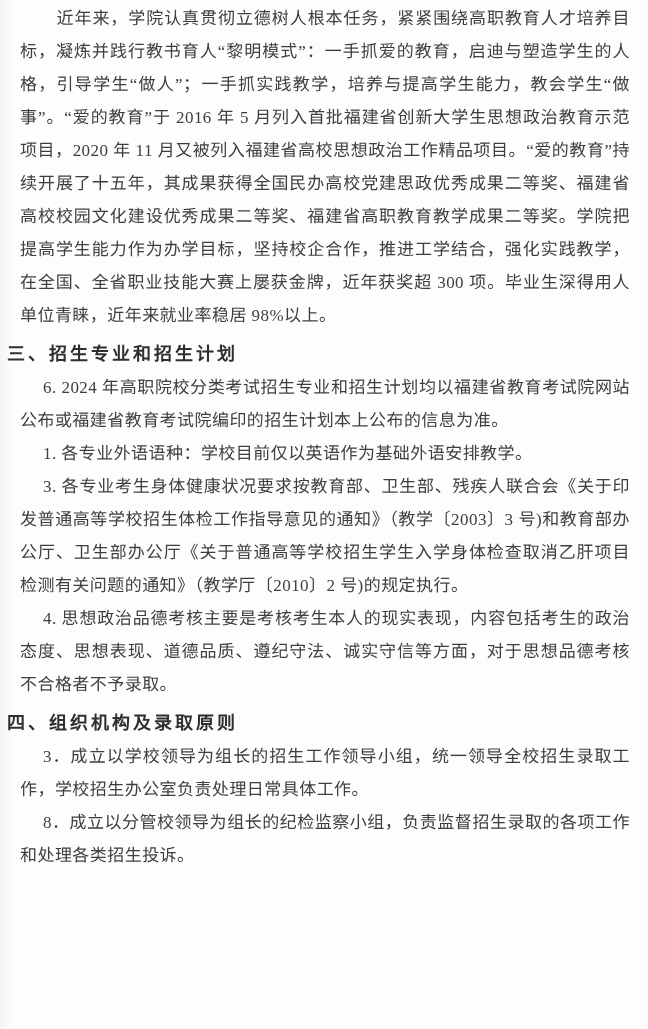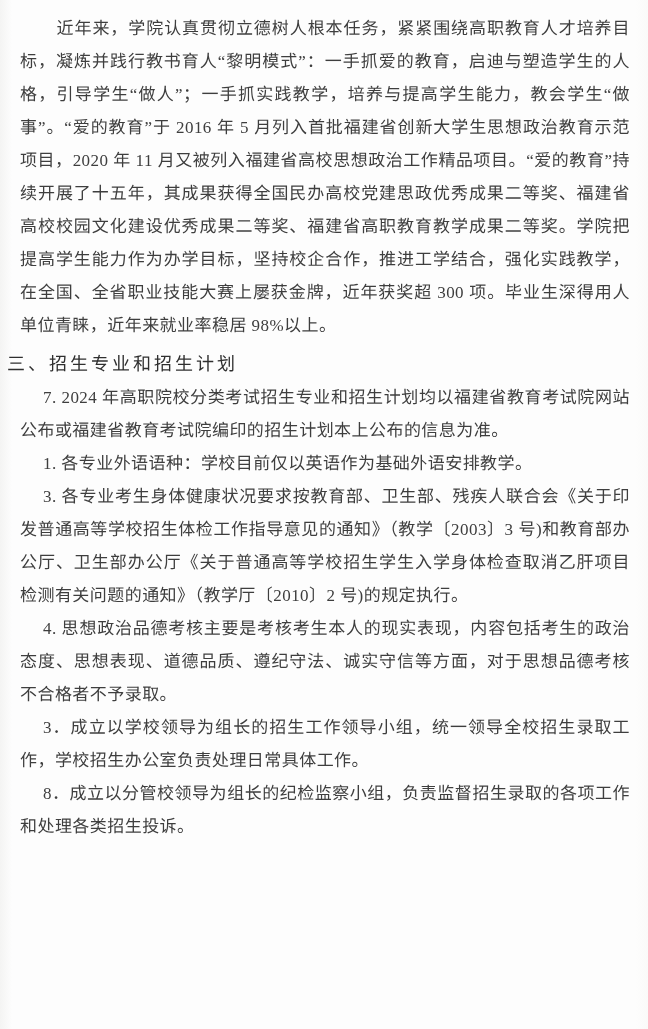--- a/index.html
+++ b/index.html
@@ -8,61 +8,62 @@
     width: 648px;
     height: 1029px;
     overflow: hidden;
     background: linear-gradient(90deg, #f4f4f3 0px, #fdfdfd 12px, #fdfdfd 636px, #fafaf9 648px);
     font-family: "Liberation Serif", "DejaVu Serif", serif;
     color: #3e3e3e;
   }
   .page {
     width: 648px;
     height: 1014px;
-    padding: 12px 18px 0 20px;
+    padding: 2px 18px 0 20px;
   }
   .para {
     margin: 0;
     font-size: 17px;
     line-height: 33px;
     letter-spacing: 0.45px;
     text-align: justify;
     text-indent: 2.15em;
     color: #3e3e3e;
   }
   .para.item {
     text-indent: 1.35em;
   }
   .section-heading {
     margin: 6px 0 0 -13px;
     font-size: 18px;
     line-height: 33px;
-    font-weight: normal;
+    font-weight: bold;
     letter-spacing: 3px;
     color: #2f2f2f;
     font-family: "Liberation Sans", "DejaVu Sans", sans-serif;
   }
 </style>
 </head>
 <body>
 
 <div class="page">
 
   <p class="para">近年来，学院认真贯彻立德树人根本任务，紧紧围绕高职教育人才培养目标，凝炼并践行教书育人“黎明模式”：一手抓爱的教育，启迪与塑造学生的人格，引导学生“做人”；一手抓实践教学，培养与提高学生能力，教会学生“做事”。“爱的教育”于 2016 年 5 月列入首批福建省创新大学生思想政治教育示范项目，2020 年 11 月又被列入福建省高校思想政治工作精品项目。“爱的教育”持续开展了十五年，其成果获得全国民办高校党建思政优秀成果二等奖、福建省高校校园文化建设优秀成果二等奖、福建省高职教育教学成果二等奖。学院把提高学生能力作为办学目标，坚持校企合作，推进工学结合，强化实践教学，在全国、全省职业技能大赛上屡获金牌，近年获奖超 300 项。毕业生深得用人单位青睐，近年来就业率稳居 98%以上。</p>
 
   <h2 class="section-heading">三、招生专业和招生计划</h2>
 
-  <p class="para item">7. 2024 年高职院校分类考试招生专业和招生计划均以福建省教育考试院网站公布或福建省教育考试院编印的招生计划本上公布的信息为准。</p>
+  <p class="para item">6. 2024 年高职院校分类考试招生专业和招生计划均以福建省教育考试院网站公布或福建省教育考试院编印的招生计划本上公布的信息为准。</p>
 
   <p class="para item">1. 各专业外语语种：学校目前仅以英语作为基础外语安排教学。</p>
 
   <p class="para item">3. 各专业考生身体健康状况要求按教育部、卫生部、残疾人联合会《关于印发普通高等学校招生体检工作指导意见的通知》（教学〔2003〕3 号)和教育部办公厅、卫生部办公厅《关于普通高等学校招生学生入学身体检查取消乙肝项目检测有关问题的通知》（教学厅〔2010〕2 号)的规定执行。</p>
 
   <p class="para item">4. 思想政治品德考核主要是考核考生本人的现实表现，内容包括考生的政治态度、思想表现、道德品质、遵纪守法、诚实守信等方面，对于思想品德考核不合格者不予录取。</p>
 
+  <h2 class="section-heading">四、组织机构及录取原则</h2>
 
   <p class="para item">3．成立以学校领导为组长的招生工作领导小组，统一领导全校招生录取工作，学校招生办公室负责处理日常具体工作。</p>
 
   <p class="para item">8．成立以分管校领导为组长的纪检监察小组，负责监督招生录取的各项工作和处理各类招生投诉。</p>
 
 
 
 </div>
 
 </body></html>

